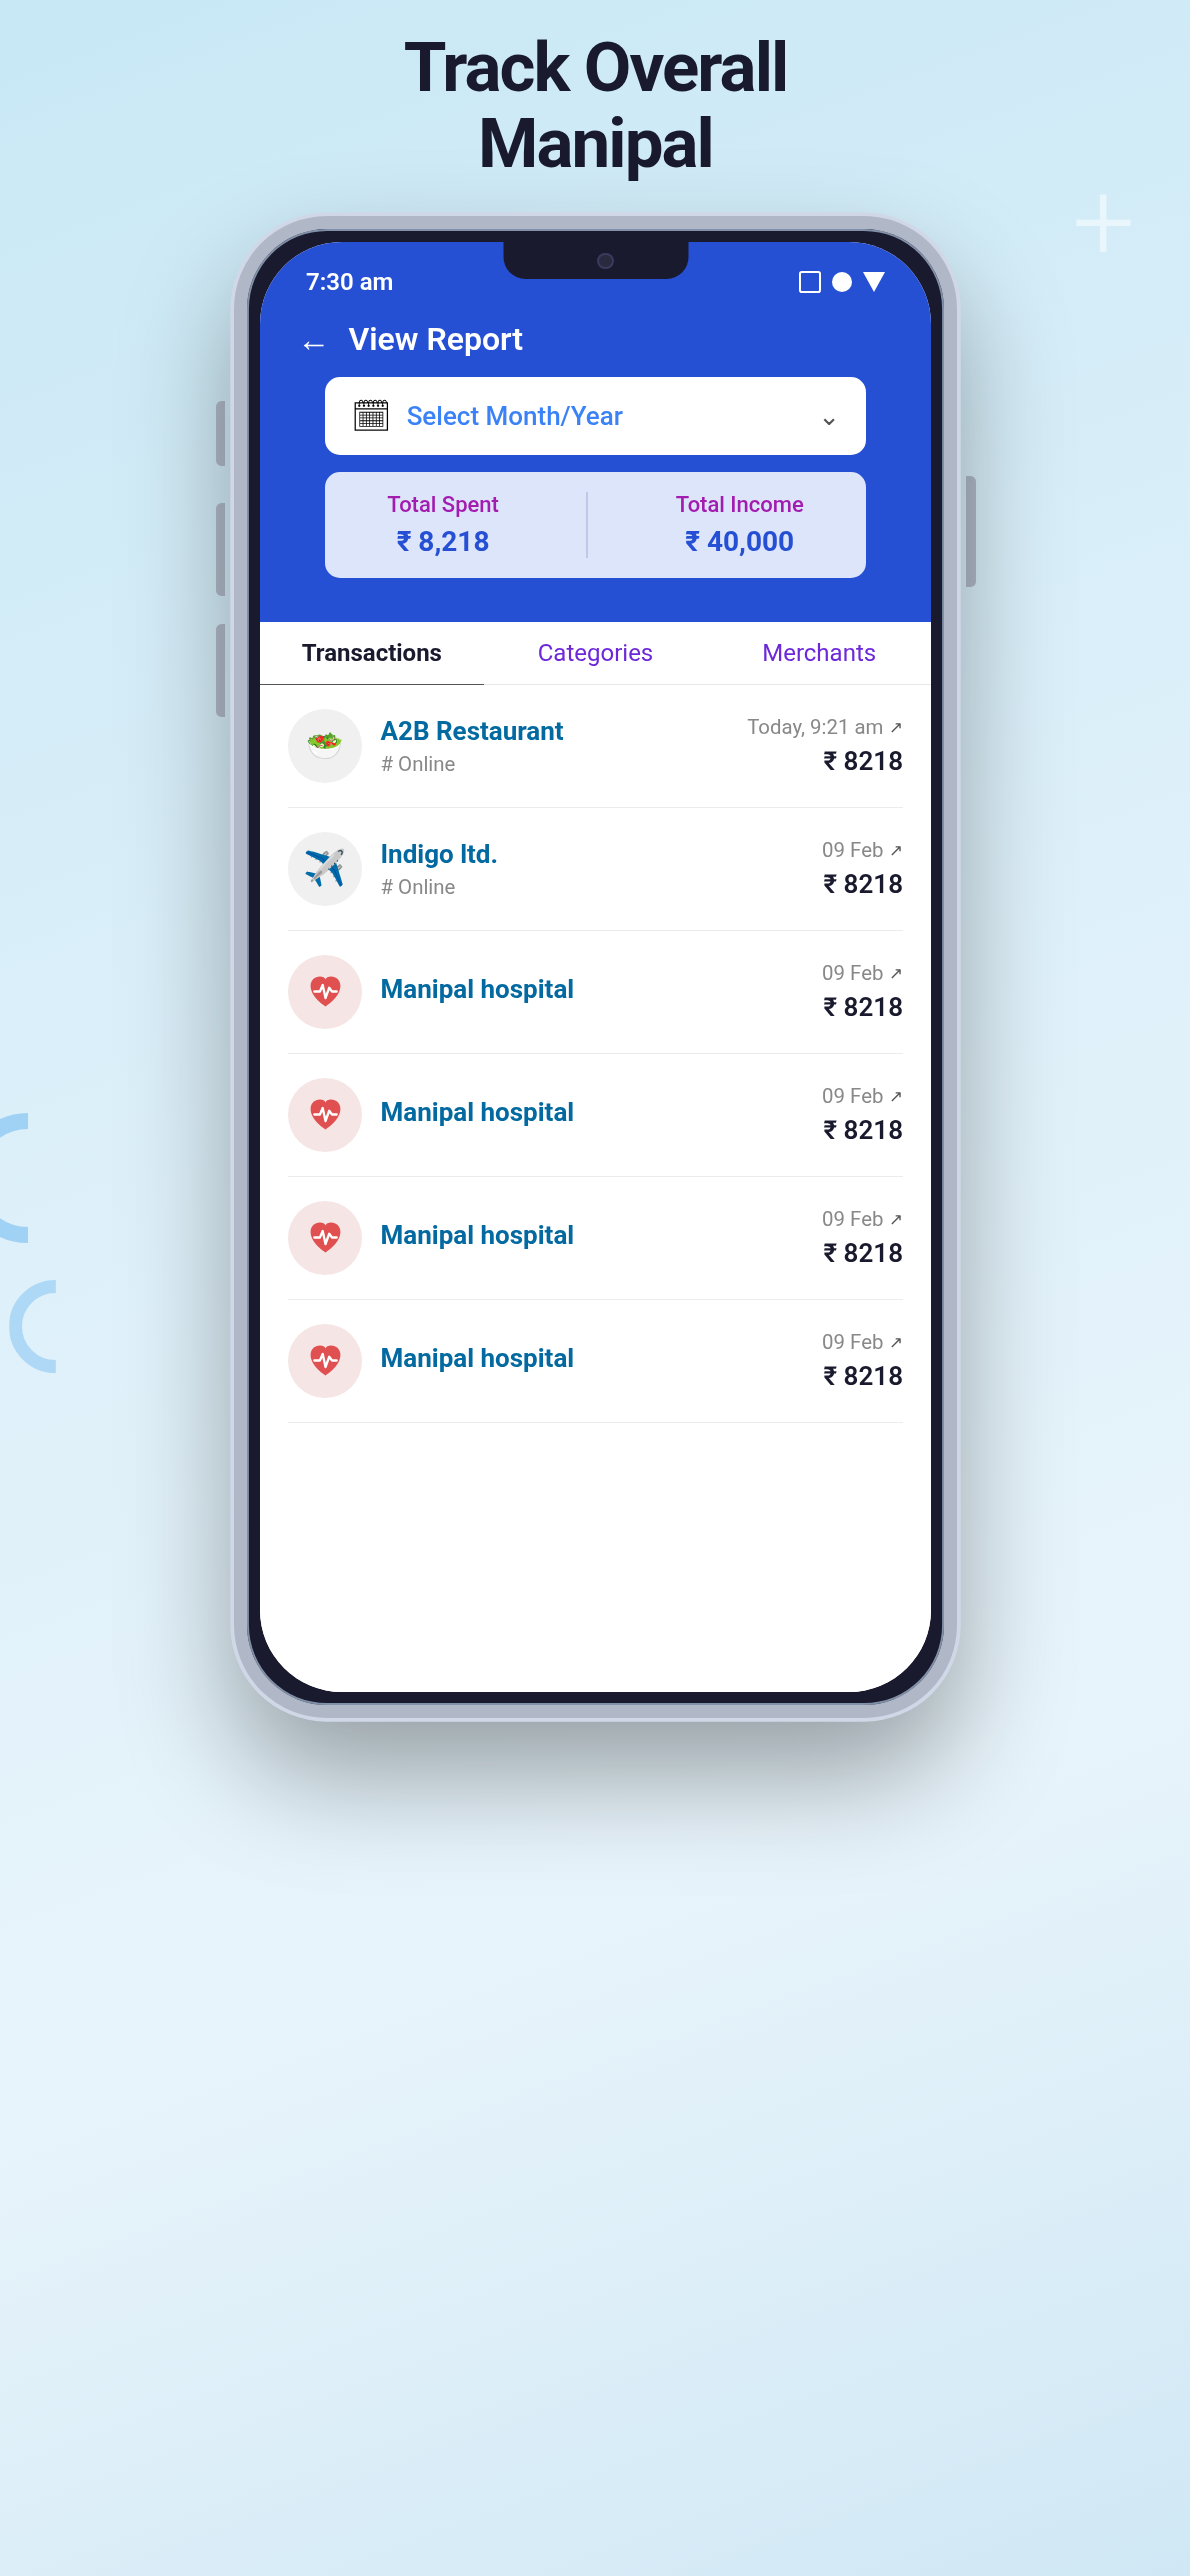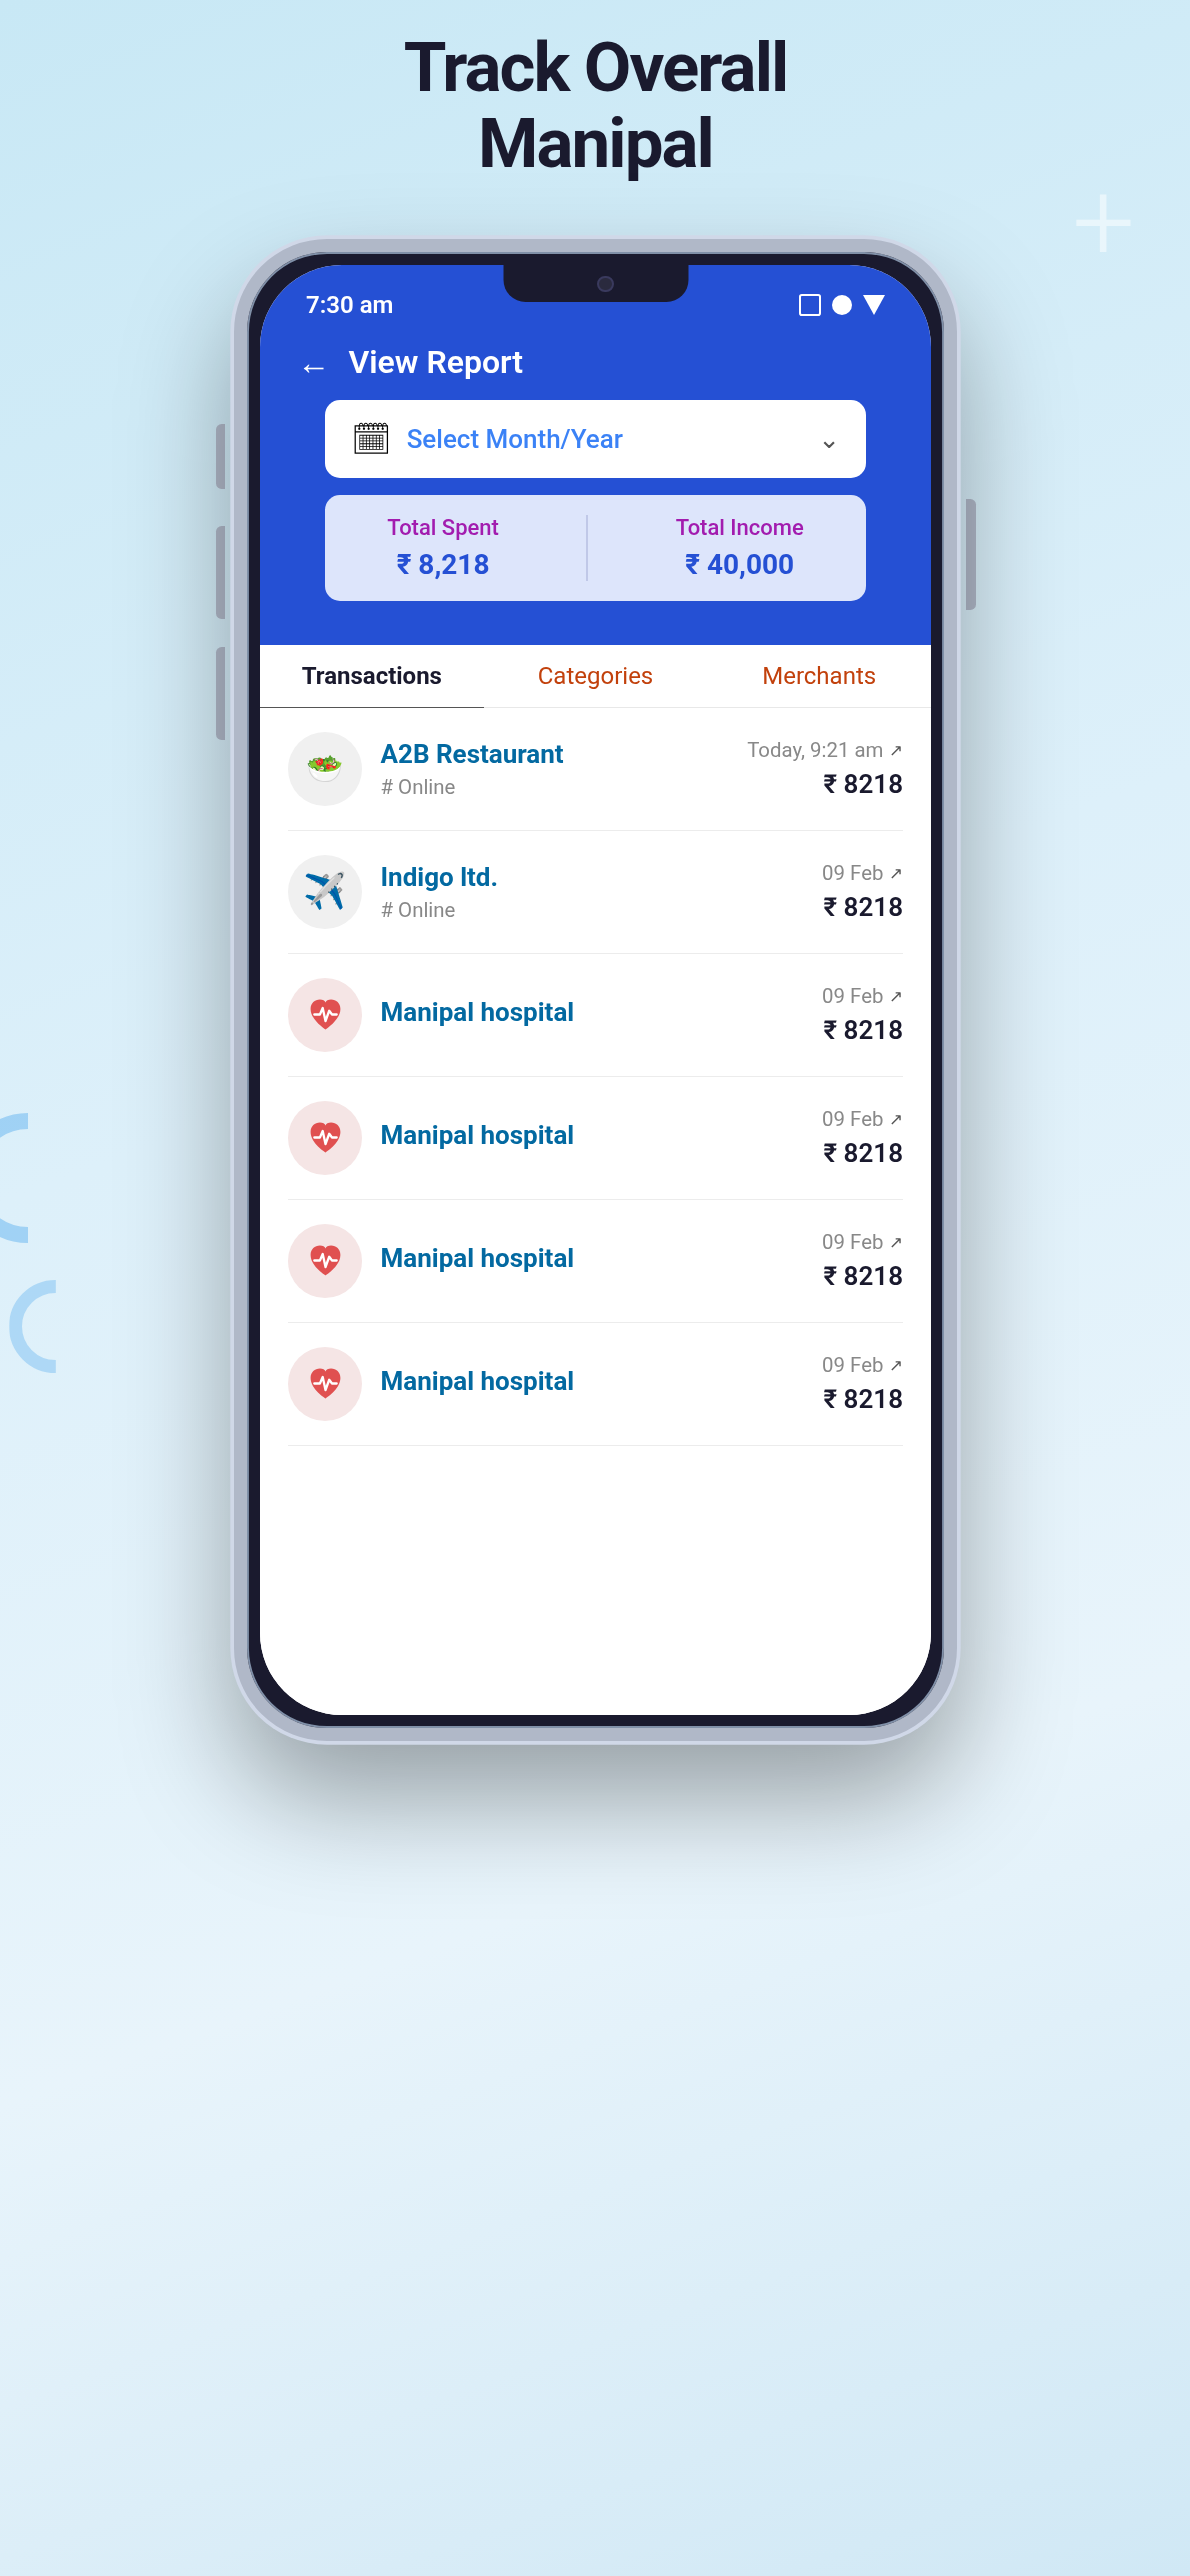--- a/index.html
+++ b/index.html
@@ -55,21 +55,21 @@
       text-align: center;
       font-size: 69px;
       font-weight: 700;
       color: #1a1a2e;
       line-height: 1.1;
       letter-spacing: -1.9px;
     }
 
     
     .phone-wrapper {
-      margin-top: 57px;
+      margin-top: 34px;
       position: relative;
       width: 723px;
       height: 1502px;
     }
 
     
     .phone-frame {
       position: absolute;
       top: 0; left: 0; right: 0; bottom: 0;
       border-radius: 93px;
@@ -296,21 +296,21 @@
       display: flex;
       border-bottom: 1.9px solid #e8e8e8;
       flex-shrink: 0;
       background: white;
     }
 
     .tab-item {
       padding: 16.7px 0;
       text-align: center;
       font-size: 24px;
-      color: #c2410c;
+      color: #6d28d9;
       cursor: pointer;
       flex: 1;
     }
 
     .tab-item.active {
       color: #1a1a2e;
       font-weight: 700;
       border-bottom: 2.8px solid #555;
       margin-bottom: -1.9px;
     }

